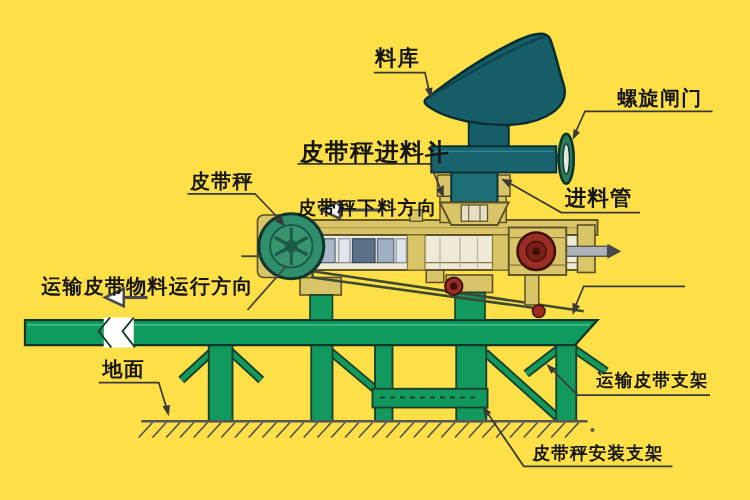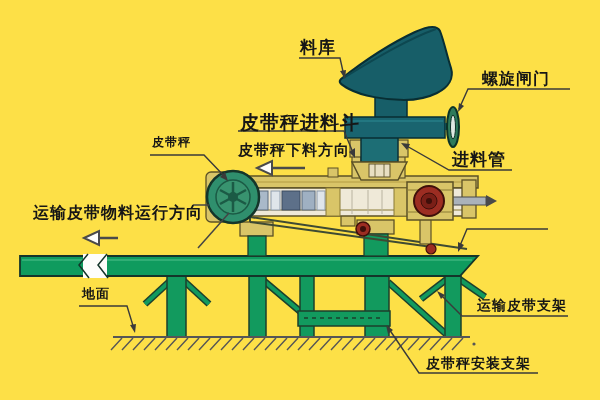--- a/index.html
+++ b/index.html
@@ -194,23 +194,23 @@
     <line x1="305" y1="168" x2="271" y2="168" stroke="#4a4a4a" stroke-width="2.5"></line>
     <polygon points="257,168 272,161 272,175" fill="#fdfdfb" stroke="#4a4a4a" stroke-width="2"></polygon>
   </g>
   <g>
     <line x1="118" y1="238" x2="98" y2="238" stroke="#4a4a4a" stroke-width="2.5"></line>
     <polygon points="84,238 99,231 99,245" fill="#fdfdfb" stroke="#4a4a4a" stroke-width="2"></polygon>
   </g>
 </svg>
 
 <div class="lbl" style="left:300px;top:38px;font-size:17px;">料库</div>
-<div class="lbl" style="left:466px;top:70px;font-size:16px;padding-left:16px;">螺旋闸门</div>
+<div class="lbl" style="left:478px;top:70px;font-size:16px;padding-left:16px;">螺旋闸门</div>
 <div class="lbl" style="left:240px;top:112px;font-size:19px;">皮带秤进料斗</div>
-<div class="lbl" style="left:238px;top:142px;font-size:15px;">皮带秤下料方向</div>
-<div class="lbl" style="left:152px;top:136px;font-size:12px;">皮带秤</div>
+<div class="lbl" style="left:238px;top:158px;font-size:15px;">皮带秤下料方向</div>
+<div class="lbl" style="left:152px;top:136px;font-size:16px;">皮带秤</div>
 <div class="lbl" style="left:452px;top:150px;font-size:17px;">进料管</div>
-<div class="lbl" style="left:33px;top:204px;font-size:16px;">运输皮带物料运行方向</div>
-<div class="lbl" style="left:82px;top:287px;font-size:13px;">地面</div>
+<div class="lbl" style="left:33px;top:220px;font-size:16px;">运输皮带物料运行方向</div>
+<div class="lbl" style="left:82px;top:287px;font-size:16px;">地面</div>
 <div class="lbl" style="left:426px;top:356px;font-size:14px;">皮带秤安装支架</div>
 <div class="lbl" style="left:477px;top:298px;font-size:14px;">运输皮带支架</div>
 
 </div>
 
 </body></html>

